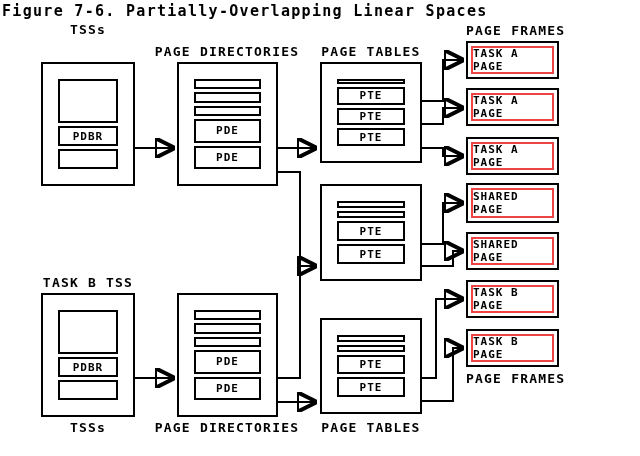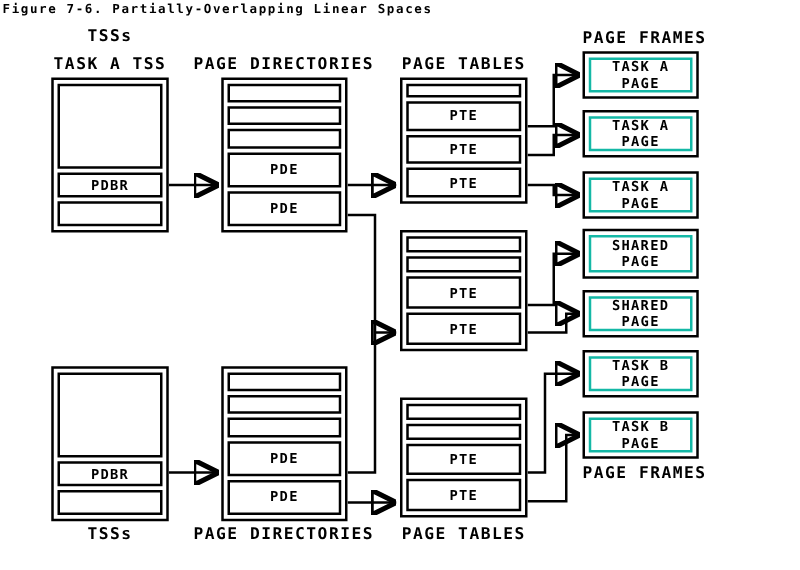--- a/index.html
+++ b/index.html
@@ -1,33 +1,33 @@
 <!DOCTYPE html>
 <html><head>
 <meta charset="utf-8">
 <style>
   html,body{margin:0;padding:0;background:#fff}
   .canvas{position:relative;width:640px;height:456px;background:#fff;color:#000;
           font-family:"DejaVu Sans Mono",monospace;overflow:hidden}
   .wires{position:absolute;left:0;top:0;width:640px;height:456px}
   .wires path{fill:none;stroke:#000;stroke-width:2}
-  .title{position:absolute;left:2px;top:2px;font-weight:bold;font-size:10px;
+  .title{position:absolute;left:2px;top:2px;font-weight:bold;font-size:15px;
          letter-spacing:1.3px;white-space:nowrap}
   .lbl{position:absolute;font-weight:bold;font-size:13px;letter-spacing:1.2px;
        text-align:center;white-space:nowrap}
   .bigbox{position:absolute;border:2px solid #000;background:#fff;box-sizing:border-box;
-          padding:3px;display:flex;flex-direction:column;gap:3px}
+          padding:15px;display:flex;flex-direction:column;gap:3px}
   .row{border:2px solid #000;box-sizing:border-box;display:flex;align-items:center;
        justify-content:center;font-weight:bold;font-size:11px;letter-spacing:1px;
        background:#fff;flex:1 1 auto}
   .row.fixed{flex:0 0 20px}
   .frame{position:absolute;border:2px solid #000;background:#fff;box-sizing:border-box;
          padding:3px;width:93px;height:38px}
-  .frame-inner{border:2px solid #14b8a6;box-sizing:border-box;width:100%;height:100%;
-         display:flex;flex-direction:column;align-items:center;justify-content:center;
+  .frame-inner{border:2px solid #ef4444;box-sizing:border-box;width:100%;height:100%;
+         display:flex;flex-direction:column;align-items:flex-start;justify-content:center;
          font-weight:bold;font-size:11px;line-height:13px;letter-spacing:1px;text-align:center}
 </style>
 </head>
 <body>
 
 <div class="canvas">
 
   <svg class="wires" viewBox="0 0 640 456" xmlns="http://www.w3.org/2000/svg">
     <defs>
       <marker id="ah" markerWidth="10" markerHeight="10" refX="10" refY="5" orient="auto">
@@ -45,24 +45,24 @@
     <path d="M422 148 H443 V156 H464" marker-end="url(#ah)"></path>
     <path d="M422 244 H443 V203 H464" marker-end="url(#ah)"></path>
     <path d="M422 266 H453 V251 H464" marker-end="url(#ah)"></path>
     <path d="M422 378 H436 V299 H464" marker-end="url(#ah)"></path>
     <path d="M422 401 H453 V348 H464" marker-end="url(#ah)"></path>
   </svg>
 
   <div class="title">Figure 7-6. Partially-Overlapping Linear Spaces</div>
 
   <div class="lbl" style="left:41px;top:22px;width:94px">TSSs</div>
-  <div class="lbl" style="left:28px;top:44px;width:120px">TASK A TSS</div>
   <div class="lbl" style="left:147px;top:44px;width:160px">PAGE DIRECTORIES</div>
   <div class="lbl" style="left:320px;top:44px;width:102px">PAGE TABLES</div>
   <div class="lbl" style="left:466px;top:23px;width:93px">PAGE FRAMES</div>
+  <div class="lbl" style="left:28px;top:275px;width:120px">TASK B TSS</div>
   <div class="lbl" style="left:41px;top:420px;width:94px">TSSs</div>
   <div class="lbl" style="left:147px;top:420px;width:160px">PAGE DIRECTORIES</div>
   <div class="lbl" style="left:320px;top:420px;width:102px">PAGE TABLES</div>
   <div class="lbl" style="left:466px;top:371px;width:93px">PAGE FRAMES</div>
 
   <div class="bigbox" style="left:41px;top:62px;width:94px;height:124px">
     <div class="row"></div>
     <div class="row fixed">PDBR</div>
     <div class="row fixed"></div>
   </div>

